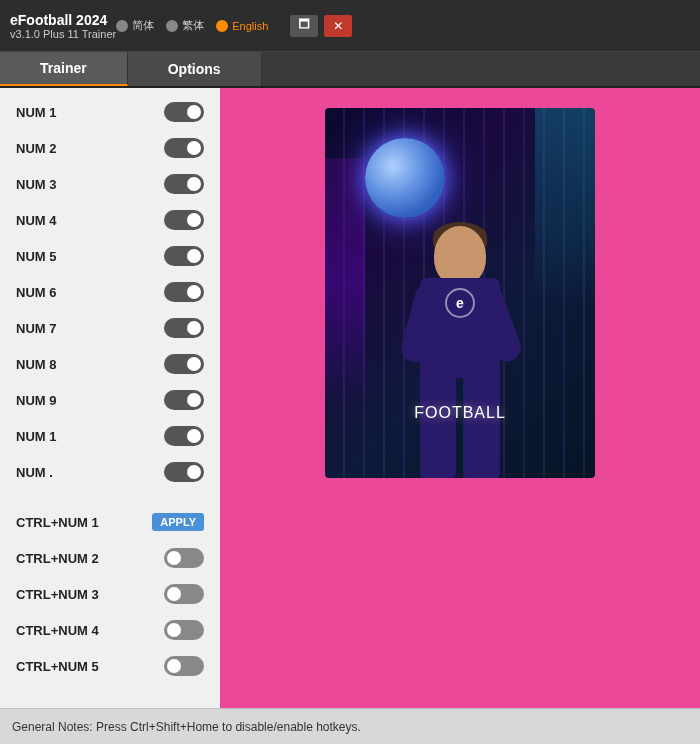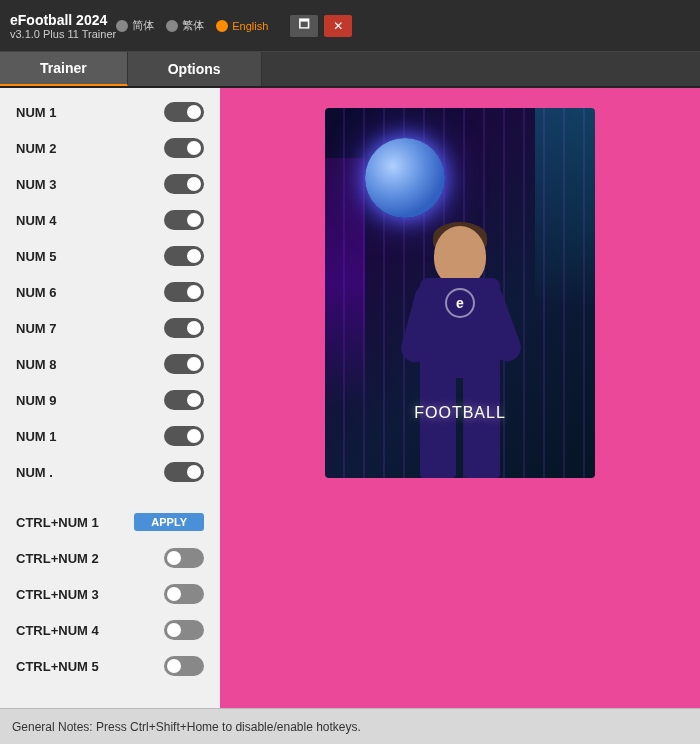--- a/index.html
+++ b/index.html
@@ -171,21 +171,21 @@
       background: #fff;
     }
     .toggle.off::after {
       left: 3px;
     }
     .apply-btn {
       background: #4a90d9;
       color: #fff;
       font-size: 11px;
       font-weight: bold;
-      padding: 3px 17px;
+      padding: 3px 8px;
       border: none;
       border-radius: 3px;
       cursor: pointer;
       text-align: right;
     }
     .spacer {
       height: 14px;
     }
 
     

